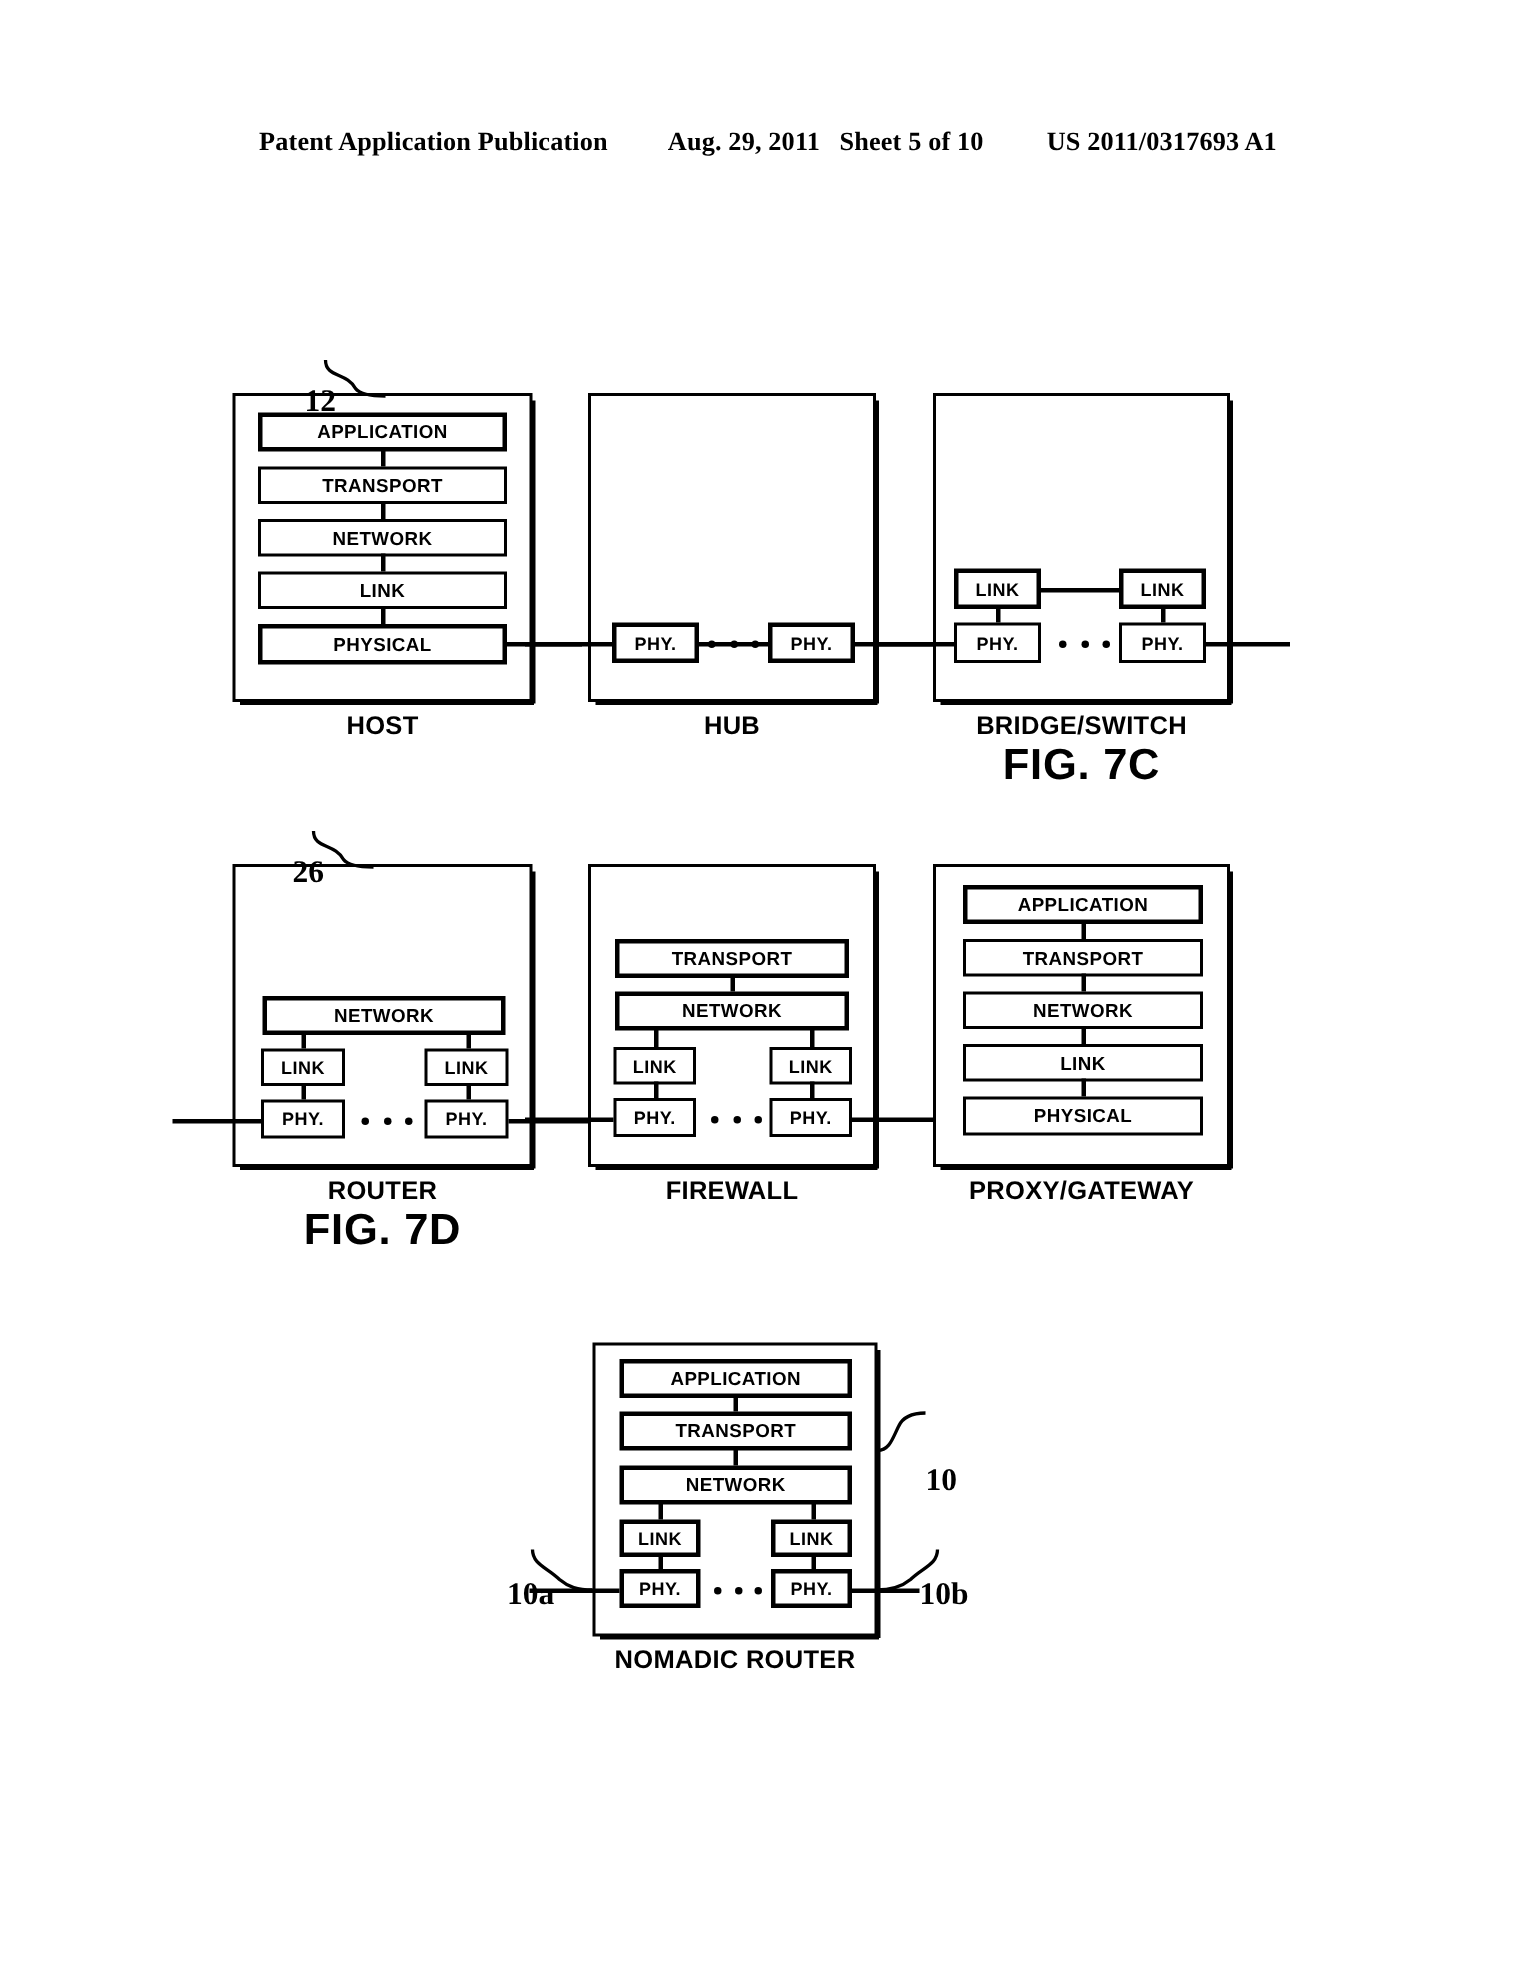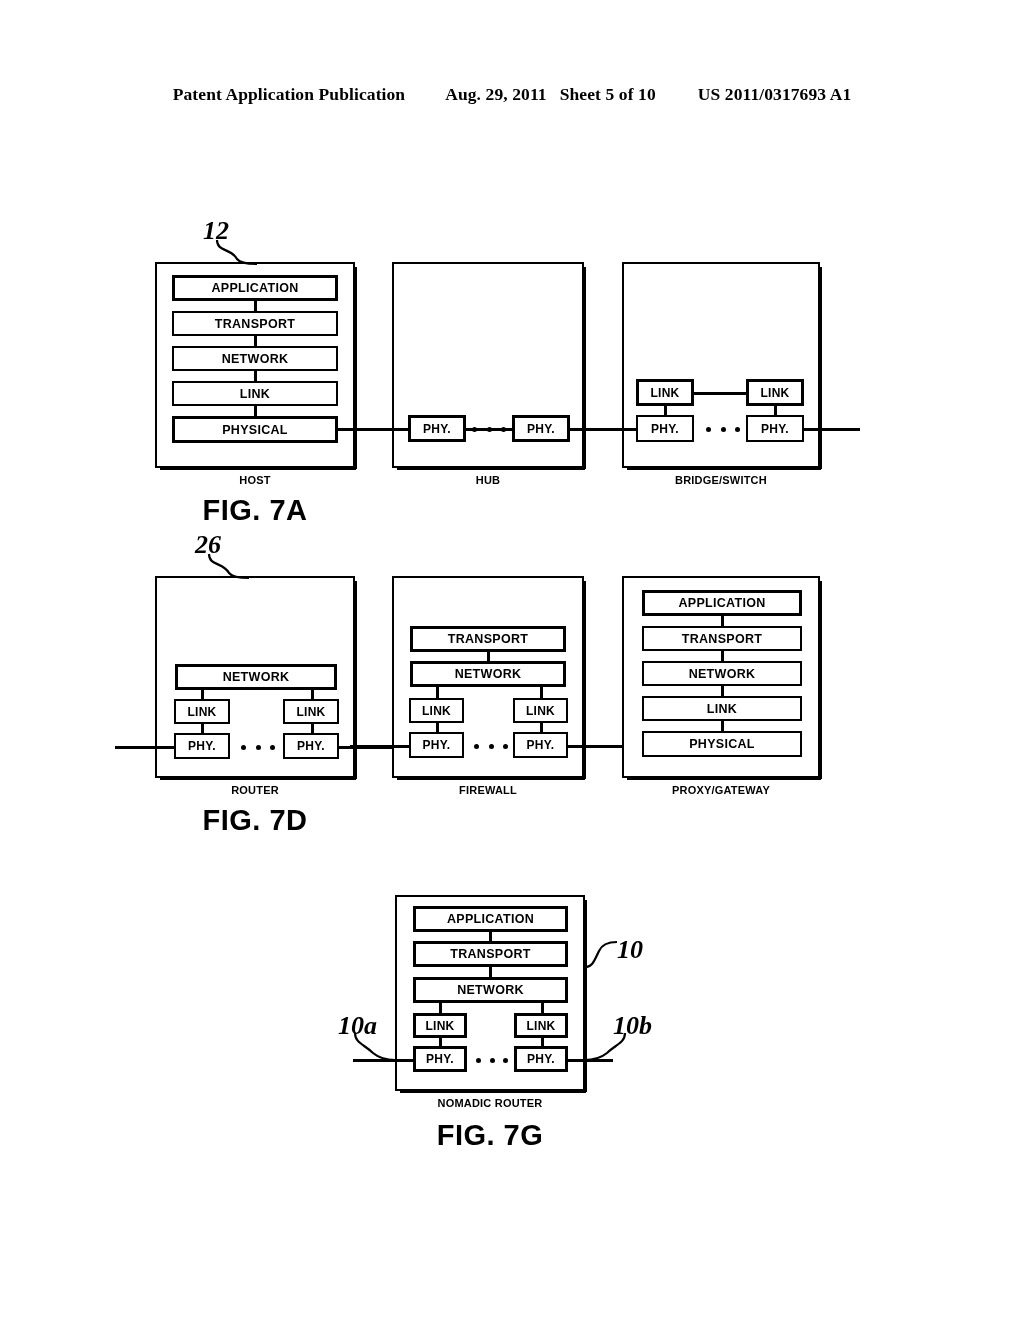--- a/index.html
+++ b/index.html
@@ -66,33 +66,34 @@
   
   .dots{
     position:absolute; display:flex; align-items:center;
     justify-content:space-between;
   }
   .dots i{ display:block; width:5px; height:5px; border-radius:50%; background:#000; }
 
   
   .devname{
     position:absolute; width:100%; text-align:center;
-    font-size:11px; font-weight:bold; letter-spacing:.2px; white-space:nowrap;
+    font-size:17px; font-weight:bold; letter-spacing:.2px; white-space:nowrap;
   }
   .figlabel{
     position:absolute; width:100%; text-align:center;
     font-size:29px; font-weight:bold; letter-spacing:.5px; white-space:nowrap;
   }
 
   
   .refnum{
     position:absolute;
     font-family:"Liberation Serif", serif;
-    font-style:italic; font-weight:bold; font-size:26px;
+    font-weight:bold; font-size:21px;
     white-space:nowrap;
+    margin-top:39px;
   }
   .leader{ position:absolute; overflow:visible; }
 </style>
 </head>
 <body>
 
 <div id="pub-header">
   <span class="h-pub">Patent Application Publication</span>
   <span class="h-date">Aug. 29, 2011</span>
   <span class="h-sheet">Sheet 5 of 10</span>
@@ -124,21 +125,20 @@
       </div>
     <div class="vconn" style="left:99px; top:142px; height:13px;"></div>
 
     <div class="lbox thick" style="left:17px; top:154px; width:166px; height:27px;">
       <span>PHYSICAL</span>
       </div>
 
     <div class="hconn" style="left:183px; top:166px; width:50px;"></div>
 
     <div class="devname" style="top:212px;">HOST</div>
-    <div class="figlabel" style="top:232px;">FIG. 7A</div>
 
     <div class="refnum" style="left:48px; top:-46px;">12</div>
     <svg class="leader" style="left:50px; top:-24px; width:60px; height:28px;" viewBox="0 0 60 28">
       <path d="M12,2 C12,14 26,10 32,21 C35,25 42,26 52,26" fill="none" stroke="#000" stroke-width="2.2"></path>
     </svg>
   </div>
 
   <div class="panel" style="left:392px; top:262px; width:192px; height:206px;">
     <div class="enclosure" style="height:206px;"></div>
 
@@ -188,20 +188,21 @@
         <i></i>
         <i></i>
     </div>
 
     <div class="lbox thin small" style="left:124px; top:153px; width:58px; height:27px;">
       <span>PHY.</span>
       </div>
     <div class="hconn" style="left:182px; top:166px; width:56px;"></div>
 
     <div class="devname" style="top:212px;">BRIDGE/SWITCH</div>
+    <div class="figlabel" style="top:232px;">FIG. 7C</div>
   </div>
 
   <div class="panel" style="left:155px; top:576px; width:200px; height:202px;">
     <div class="enclosure" style="height:202px;"></div>
 
     <div class="lbox thick" style="left:20px; top:88px; width:162px; height:26px;">
       <span>NETWORK</span>
       </div>
 
     <div class="vconn" style="left:46px; top:112px; height:12px;"></div>
@@ -356,21 +357,20 @@
         <i></i>
         <i></i>
     </div>
 
     <div class="lbox thick small" style="left:119px; top:151px; width:54px; height:26px;">
       <span>PHY.</span>
       </div>
     <div class="hconn" style="left:173px; top:164px; width:45px;"></div>
 
     <div class="devname" style="top:202px;">NOMADIC ROUTER</div>
-    <div class="figlabel" style="top:224px;">FIG. 7G</div>
 
     <div class="refnum" style="left:222px; top:40px;">10</div>
     <svg class="leader" style="left:188px; top:44px; width:42px; height:32px;" viewBox="0 0 42 32">
       <path d="M2,28 C10,28 12,20 16,12 C19,5 26,3 34,3" fill="none" stroke="#000" stroke-width="2.2"></path>
     </svg>
 
     <div class="refnum" style="left:-57px; top:116px;">10a</div>
     <svg class="leader" style="left:-48px; top:136px; width:52px; height:34px;" viewBox="0 0 52 34">
       <path d="M8,2 C8,12 18,14 26,22 C32,27 38,29 48,29" fill="none" stroke="#000" stroke-width="2.2"></path>
     </svg>

